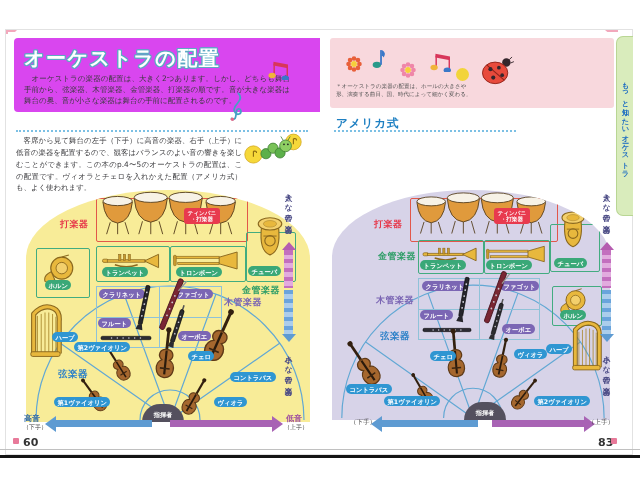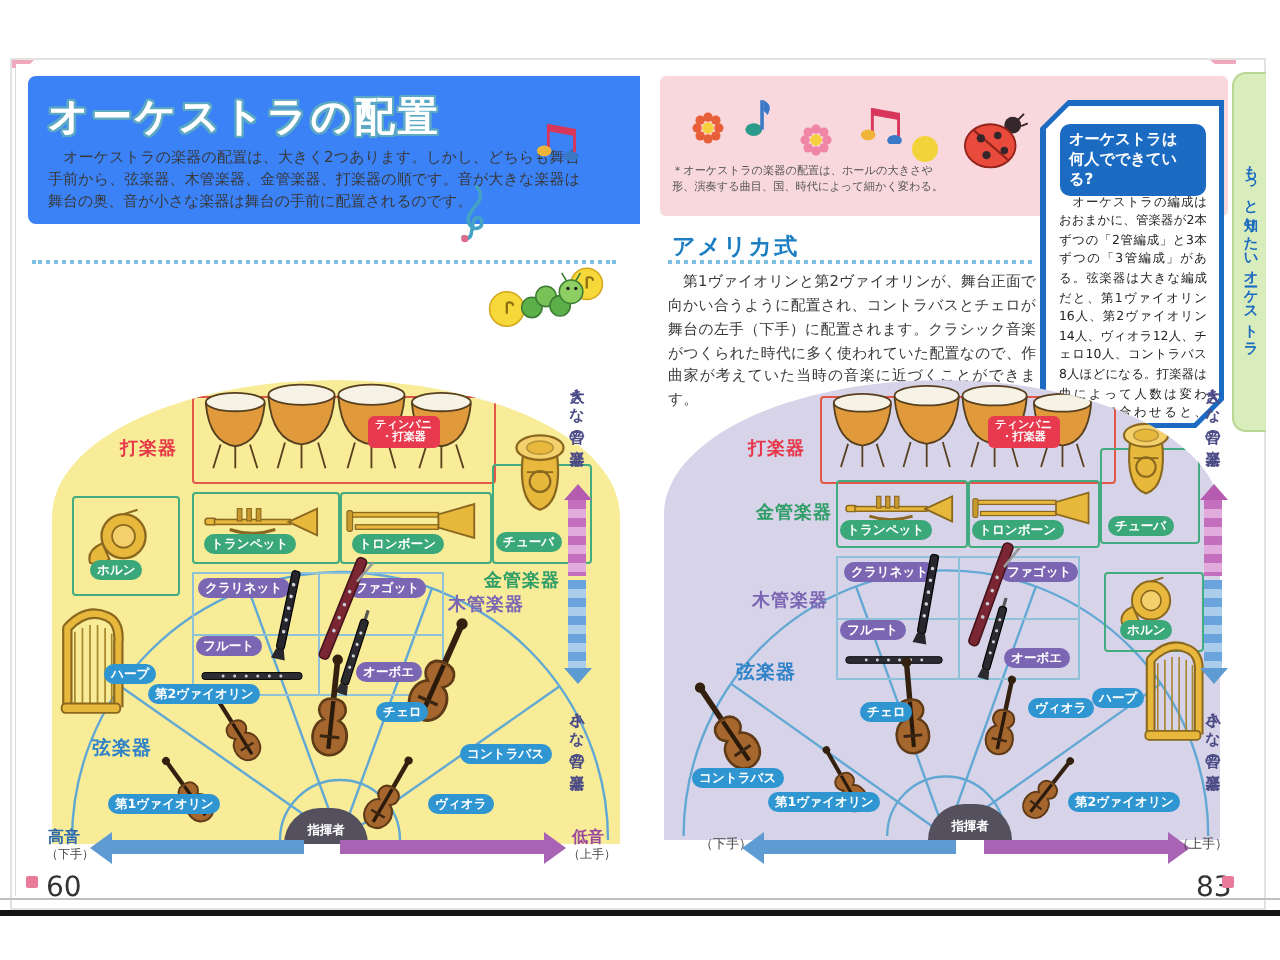--- a/index.html
+++ b/index.html
@@ -9,21 +9,21 @@
           box-shadow:0 0 0 1px #e2e2e2;}
   .page{position:absolute;top:2px;height:418px;background:#fff;}
   .page-left{left:2px;width:312px;}
   .page-right{left:314px;width:298px;}
 
   
   .abs{position:absolute;}
   .preline{white-space:pre-line;}
 
   
-  .header-teal{position:absolute;left:6px;top:6px;width:334px;height:74px;background:#3b82f6;border-radius:4px;}
+  .header-teal{position:absolute;left:6px;top:6px;width:334px;height:74px;background:#d946ef;border-radius:4px;}
   .main-title{position:absolute;left:10px;top:7px;font-size:20px;font-weight:bold;letter-spacing:1.5px;color:#fff;
     text-shadow:-1.2px 0 #5da9c4,1.2px 0 #5da9c4,0 -1.2px #5da9c4,0 1.2px #5da9c4,
       -1px -1px #5da9c4,1px 1px #5da9c4,-1px 1px #5da9c4,1px -1px #5da9c4;}
   .intro{position:absolute;left:10px;top:36px;width:266px;font-size:7.5px;line-height:1.45;color:#39393c;text-align:justify;}
   .header-pink{position:absolute;left:10px;top:6px;width:284px;height:70px;background:#f8d8dd;border-radius:3px;}
   .note-caption{position:absolute;font-size:5.6px;line-height:1.5;color:#555;}
 
   .sec-head{position:absolute;font-size:11.5px;font-weight:bold;color:#1d7fc2;letter-spacing:1px;}
   .sec-rule{position:absolute;border-top:2px dotted #7cc0e4;height:0;}
   .body-text{position:absolute;font-size:7.4px;line-height:1.6;color:#39393c;text-align:justify;}
@@ -42,21 +42,21 @@
   .wwgrid .hline{position:absolute;top:50%;left:0;right:0;height:0;border-top:1.1px solid #8fc2d8;}
 
   .badge{position:absolute;font-size:6.3px;font-weight:bold;color:#fff;padding:1.5px 3.5px;border-radius:5px;
          white-space:nowrap;line-height:1.15;}
   .badge.g{background:#3aa878;} .badge.p{background:#7b66b4;} .badge.b{background:#2f96d2;}
   .badge.r{background:#e83a4e;border-radius:3px;text-align:center;font-size:5.6px;white-space:pre-line;}
   .glabel{position:absolute;font-weight:bold;letter-spacing:.5px;}
   .glabel.red{color:#e6384a;font-size:9px;}
   .glabel.green{color:#2f9e68;font-size:9px;}
   .glabel.purple{color:#7b66b4;font-size:9px;}
-  .glabel.blue{color:#2f82c8;font-size:9.5px;}
+  .glabel.blue{color:#2f82c8;font-size:9.5px;margin-left:12px;}
   .conductor{position:absolute;background:#54505e;color:#fff;font-size:6.2px;font-weight:bold;text-align:center;
              border-radius:22px 22px 0 0;padding-top:7px;box-sizing:border-box;}
   .inst{position:absolute;}
 
   
   .axis-col{position:absolute;width:20px;}
   .axis-text{position:absolute;writing-mode:vertical-rl;font-size:7.5px;font-weight:bold;color:#4c4c86;letter-spacing:1px;left:3px;}
   .varrow{position:absolute;left:4px;width:9px;}
   .varrow .head{width:0;height:0;border-left:7px solid transparent;border-right:7px solid transparent;margin-left:-2.5px;}
   .varrow.up .head{border-bottom:8px solid #b55cb0;}
@@ -95,21 +95,21 @@
   .stack-right{position:absolute;left:602px;top:8px;width:10px;height:408px;
        background:repeating-linear-gradient(90deg,#fff 0 1.5px,#d3d3d3 1.5px 2.5px);}
   .stack-bottom{position:absolute;left:4px;top:412px;width:608px;height:8px;
        background:repeating-linear-gradient(0deg,#fff 0 1.6px,#cfcfcf 1.6px 2.8px);}
   .gutter{position:absolute;left:306px;top:6px;width:14px;height:408px;opacity:.65;
        background:repeating-linear-gradient(90deg,#f6f6f6 0 2px,#dedede 2px 3px);}
   .edge-left{position:absolute;left:0;top:4px;width:7px;height:414px;
        background:repeating-linear-gradient(90deg,#fff 0 1.6px,#dcdcdc 1.6px 2.6px);}
   .gray-rule{position:absolute;left:0;top:449px;width:640px;height:1px;background:#c0c0c0;}
   .black-rule{position:absolute;left:0;top:455px;width:640px;height:3px;background:#141414;}
-  .pagenum{position:absolute;font-size:14px;font-weight:normal;color:#333;}
+  .pagenum{position:absolute;font-size:11px;font-weight:bold;color:#333;}
   .pn-mark{position:absolute;width:6px;height:6px;border-radius:1px;}
 </style>
 </head>
 <body>
 
 <svg width="0" height="0" style="position:absolute" aria-hidden="true">
 <defs>
 <symbol id="sym-fan" viewBox="0 0 284 232" preserveAspectRatio="none">
   <g stroke="#62a8d4" stroke-width="1.2" fill="none">
     <path d="M10,230 A134 134 0 0 1 278,230"></path>
@@ -286,20 +286,21 @@
       <div class="intro">　オーケストラの楽器の配置は、大きく2つあります。しかし、どちらも舞台手前から、弦楽器、木管楽器、金管楽器、打楽器の順です。音が大きな楽器は舞台の奥、音が小さな楽器は舞台の手前に配置されるのです。</div>
     </div>
     <svg class="inst" style="left:257px;top:28px;width:26px;height:20px">
         <use href="#sym-notes"></use>
       </svg>
     <svg class="inst" style="left:221px;top:58px;width:17px;height:34px">
         <use href="#sym-clef"></use>
       </svg>
 
     <div class="sec-rule" style="left:8px;top:98px;width:292px"></div>
+    <div class="body-text" style="left:8px;top:103px;width:226px">　客席から見て舞台の左手（下手）に高音の楽器、右手（上手）に低音の楽器を配置するので、観客はバランスのよい音の響きを楽しむことができます。この本のp.4〜5のオーケストラの配置は、この配置です。ヴィオラとチェロを入れかえた配置（アメリカ式）も、よく使われます。</div>
     <svg class="inst" style="left:236px;top:100px;width:58px;height:34px">
         <use href="#sym-caterpillar"></use>
       </svg>
 
     <div class="dome yellow">
       <svg class="fan">
           <use href="#sym-fan"></use>
         </svg>
 
       <div class="ibox r" style="left:70px;top:8px;width:150px;height:42px"></div>
@@ -425,31 +426,23 @@
     <svg class="inst" style="left:108px;top:20px;width:24px;height:20px">
         <use href="#sym-notes"></use>
       </svg>
     <div class="abs" style="left:136px;top:36px;width:13px;height:13px;border-radius:50%;background:#f2d43a"></div>
     <svg class="inst" style="left:160px;top:24px;width:34px;height:30px">
         <use href="#sym-ladybug"></use>
       </svg>
     <div class="note-caption preline" style="left:16px;top:50px;width:160px">＊オーケストラの楽器の配置は、ホールの大きさや
 形、演奏する曲目、国、時代によって細かく変わる。</div>
 
-    <div class="callout">
-      <div class="callout-inner">
-        <div class="callout-title preline">オーケストラは
-何人でできている?</div>
-        <div class="callout-body">　オーケストラの編成はおおまかに、管楽器が2本ずつの「2管編成」と3本ずつの「3管編成」がある。弦楽器は大きな編成だと、第1ヴァイオリン16人、第2ヴァイオリン14人、ヴィオラ12人、チェロ10人、コントラバス8人ほどになる。打楽器は曲によって人数は変わる。全て合わせると、60〜120人くらいで構成される。</div>
-      </div>
-    </div>
 
     <div class="sec-head" style="left:16px;top:84px">アメリカ式</div>
     <div class="sec-rule" style="left:14px;top:98px;width:182px"></div>
-    <div class="body-text" style="left:14px;top:103px;width:184px">　第1ヴァイオリンと第2ヴァイオリンが、舞台正面で向かい合うように配置され、コントラバスとチェロが舞台の左手（下手）に配置されます。クラシック音楽がつくられた時代に多く使われていた配置なので、作曲家が考えていた当時の音楽に近づくことができます。</div>
 
     <div class="dome purple">
       <svg class="fan">
           <use href="#sym-fan"></use>
         </svg>
 
       <div class="ibox r" style="left:78px;top:8px;width:146px;height:42px"></div>
       <svg class="inst" style="left:84px;top:-2px;width:134px;height:50px">
           <use href="#sym-timpani"></use>
         </svg>

